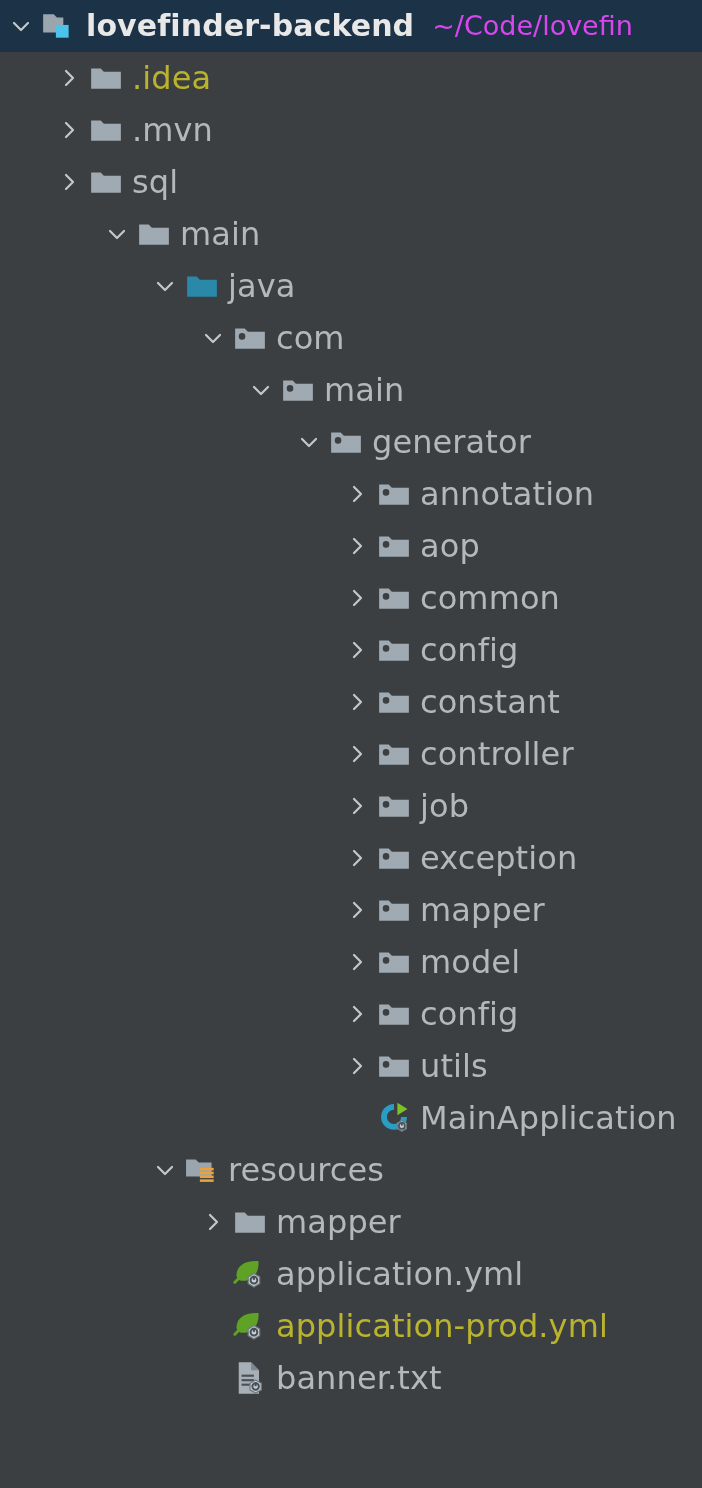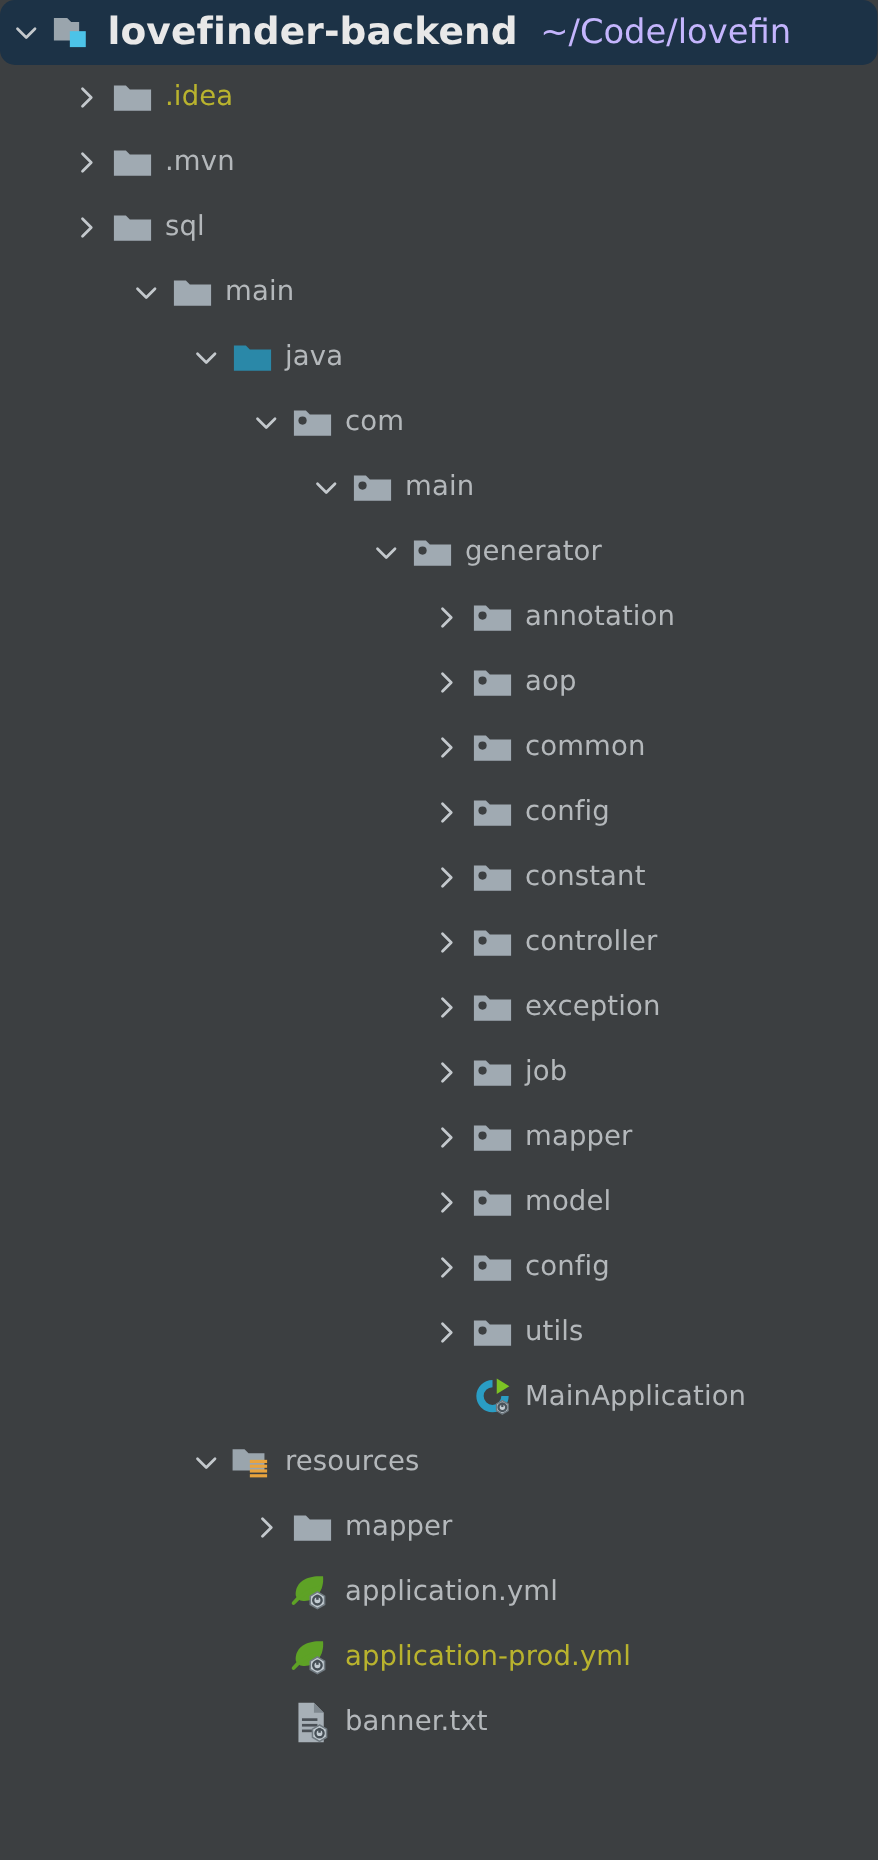--- a/index.html
+++ b/index.html
@@ -20,21 +20,20 @@
     background: #3c3f41;
     position: relative;
   }
   .row {
     height: 52px;
     display: flex;
     align-items: center;
     box-sizing: border-box;
     white-space: nowrap;
     position: relative;
-    border-radius: 12px;
   }
   .row.selected {
     background: #1c3246;
   }
   
   .indent { flex: 0 0 auto; height: 1px; }
 
   
   .arrow {
     flex: 0 0 auto;
@@ -55,38 +54,38 @@
     display: flex;
     align-items: center;
     justify-content: center;
     position: relative;
   }
   .icon svg { display: block; }
 
   
   .label {
     flex: 0 0 auto;
-    font-size: 22px;
+    font-size: 32px;
     line-height: 52px;
     color: #b4b8bb;
     letter-spacing: 0.1px;
     padding-left: 6px;
   }
   .label.ignored { color: #b9b32e; }
   .label.root {
     color: #e8e8e8;
     font-weight: bold;
     font-size: 30px;
     padding-left: 8px;
   }
   .path {
     flex: 0 0 auto;
     font-size: 27px;
     line-height: 52px;
-    color: #c4b5fd;
+    color: #d946ef;
     padding-left: 18px;
   }
 </style>
 </head>
 <body>
 
 <div id="tree">
     <div class="row selected">
       <span class="indent" style="width:4px"></span>
       <span class="arrow">
@@ -314,36 +313,36 @@
         <svg width="22" height="22" viewBox="0 0 22 22">
           <path d="M8 4 L15 11 L8 18" fill="none" stroke="#c3c8cc" stroke-width="2.2" stroke-linecap="round" stroke-linejoin="round"></path>
         </svg>
       </span>
       <span class="icon">
         <svg width="34" height="34" viewBox="0 0 32 32" xmlns="http://www.w3.org/2000/svg">
           <path d="M2 7 h9 l3 3 h16 v16 H2 Z" fill="#a0aab2"></path>
           <circle cx="8.5" cy="14.5" r="3.1" fill="#3c3f41"></circle>
         </svg>
       </span>
+      <span class="label">job</span>
+    </div>
+    <div class="row">
+      <span class="indent" style="width:340px"></span>
+      <span class="arrow">
+        <svg width="22" height="22" viewBox="0 0 22 22">
+          <path d="M8 4 L15 11 L8 18" fill="none" stroke="#c3c8cc" stroke-width="2.2" stroke-linecap="round" stroke-linejoin="round"></path>
+        </svg>
+      </span>
+      <span class="icon">
+        <svg width="34" height="34" viewBox="0 0 32 32" xmlns="http://www.w3.org/2000/svg">
+          <path d="M2 7 h9 l3 3 h16 v16 H2 Z" fill="#a0aab2"></path>
+          <circle cx="8.5" cy="14.5" r="3.1" fill="#3c3f41"></circle>
+        </svg>
+      </span>
       <span class="label">exception</span>
-    </div>
-    <div class="row">
-      <span class="indent" style="width:340px"></span>
-      <span class="arrow">
-        <svg width="22" height="22" viewBox="0 0 22 22">
-          <path d="M8 4 L15 11 L8 18" fill="none" stroke="#c3c8cc" stroke-width="2.2" stroke-linecap="round" stroke-linejoin="round"></path>
-        </svg>
-      </span>
-      <span class="icon">
-        <svg width="34" height="34" viewBox="0 0 32 32" xmlns="http://www.w3.org/2000/svg">
-          <path d="M2 7 h9 l3 3 h16 v16 H2 Z" fill="#a0aab2"></path>
-          <circle cx="8.5" cy="14.5" r="3.1" fill="#3c3f41"></circle>
-        </svg>
-      </span>
-      <span class="label">job</span>
     </div>
     <div class="row">
       <span class="indent" style="width:340px"></span>
       <span class="arrow">
         <svg width="22" height="22" viewBox="0 0 22 22">
           <path d="M8 4 L15 11 L8 18" fill="none" stroke="#c3c8cc" stroke-width="2.2" stroke-linecap="round" stroke-linejoin="round"></path>
         </svg>
       </span>
       <span class="icon">
         <svg width="34" height="34" viewBox="0 0 32 32" xmlns="http://www.w3.org/2000/svg">

